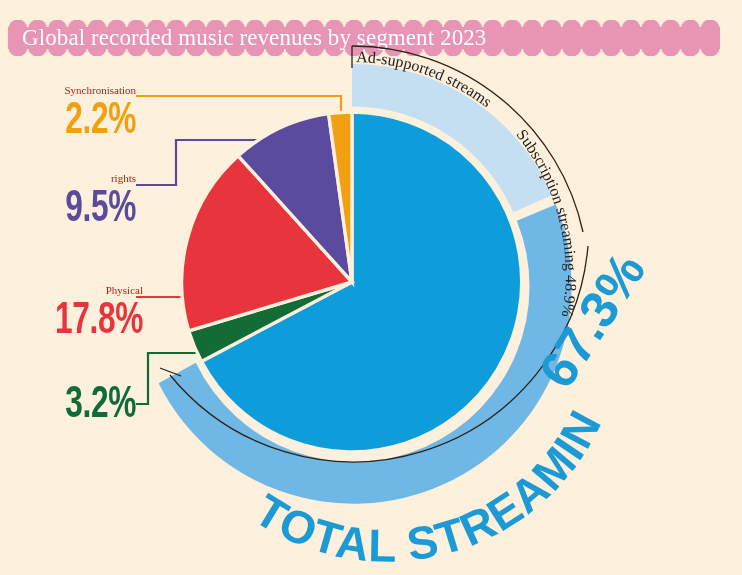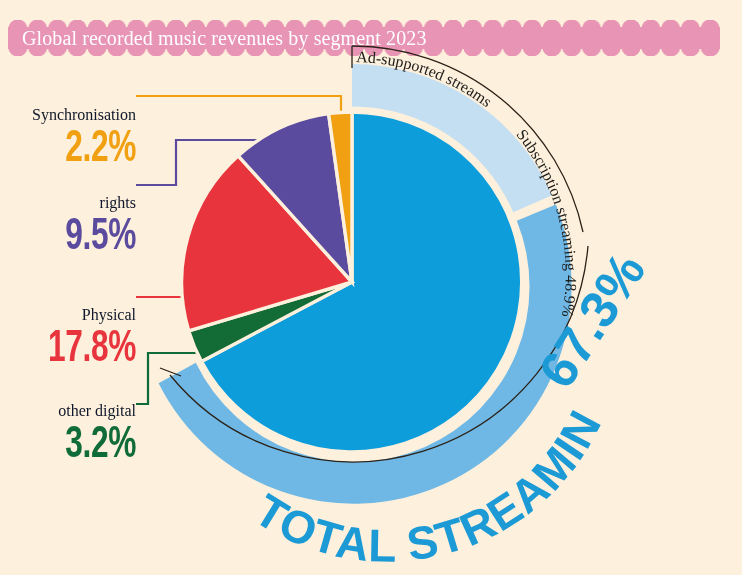--- a/index.html
+++ b/index.html
@@ -9,44 +9,44 @@
     font-family:"Liberation Serif", serif;
     position:relative;
   }
   #stage{position:absolute;left:0;top:0;width:742px;height:575px;}
 
   
   .banner{position:absolute;left:8px;top:20px;width:712px;height:36px;}
   .banner .scallop{position:absolute;left:0;top:0;width:100%;height:100%;}
   .banner .title{
     position:absolute;left:14px;top:50%;transform:translateY(-50%);
-    color:#ffffff;font-size:20px;letter-spacing:.1px;white-space:nowrap;
+    color:#ffffff;font-size:23px;letter-spacing:.1px;white-space:nowrap;
     font-family:"Liberation Serif", serif;
   }
 
   
   .lbl{position:absolute;text-align:right;}
   .lbl .name{
     font-family:"Liberation Serif", serif;
-    font-size:16px;color:#0f172a;line-height:1.12;margin-top:22px;
+    font-size:11px;color:#b91c1c;line-height:1.12;
   }
   .lbl .pct{
     font-family:"Liberation Sans Narrow","Liberation Sans", sans-serif;
     font-weight:700;font-size:44px;line-height:.92;
     transform:scaleX(.72);transform-origin:100% 50%;
     letter-spacing:-.5px;margin-top:2px;
   }
 
   .lbl-sync{left:0;top:84px;width:136px;}
   .lbl-sync .pct{color:#f0a011;}
 
   .lbl-perf{left:0;top:172px;width:136px;}
   .lbl-perf .pct{color:#5a4b9e;}
 
-  .lbl-phys{left:0;top:284px;width:136px;}
+  .lbl-phys{left:0;top:284px;width:136px;padding-left:7px;}
   .lbl-phys .pct{color:#e8343c;}
 
   .lbl-down{left:0;top:380px;width:136px;}
   .lbl-down .pct{color:#0f6b37;}
 
   
   svg.layer{position:absolute;left:0;top:0;width:742px;height:575px;overflow:visible;}
   .curved{
     font-family:"Liberation Serif", serif;
     font-size:16px;fill:#1d1d1b;
@@ -87,21 +87,20 @@
     <div class="name">rights</div>
     <div class="pct">9.5%</div>
   </div>
 
   <div class="lbl lbl-phys">
     <div class="name">Physical</div>
     <div class="pct">17.8%</div>
   </div>
 
   <div class="lbl lbl-down">
-    <div class="name">other digital</div>
     <div class="pct">3.2%</div>
   </div>
 
   <svg class="layer">
 
     <path d="M136,96 L341,96 L341,128" stroke="#f0a011" stroke-width="2.2" fill="none"></path>
 
     <path d="M136,185 L176,185 L176,140 L290,140" stroke="#5a4b9e" stroke-width="2.2" fill="none"></path>
 
     <path d="M136,297 L226,297" stroke="#e8343c" stroke-width="2.2" fill="none"></path>

